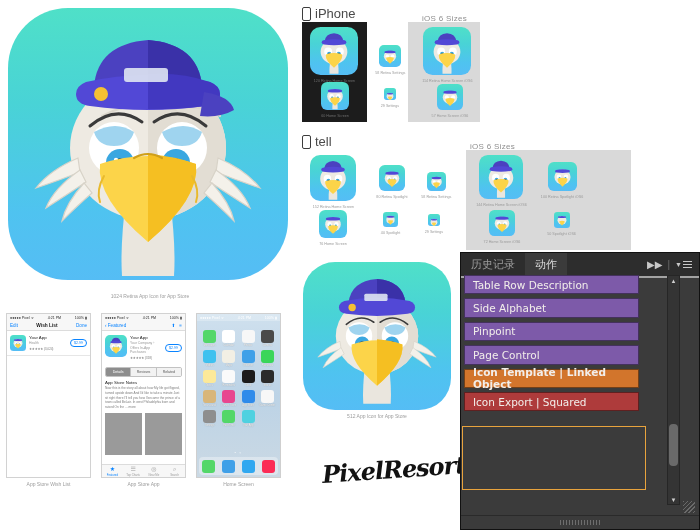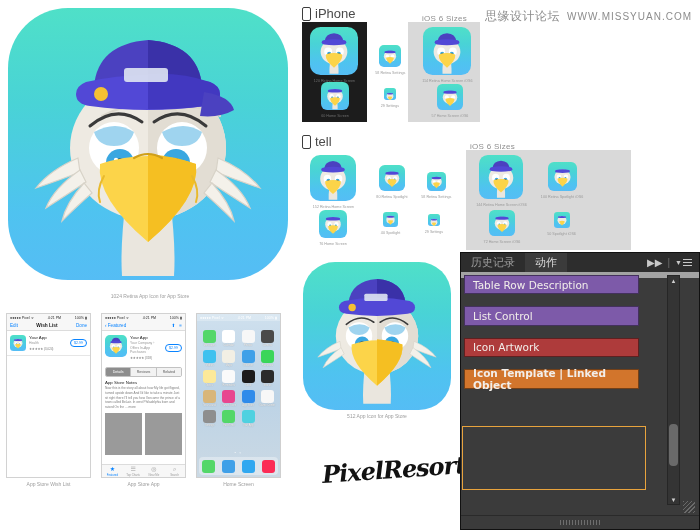--- a/index.html
+++ b/index.html
@@ -101,32 +101,32 @@
 
   
   .logo { position:absolute; font-family:"DejaVu Serif", serif; font-style:italic;
      font-weight:bold; font-size:24px; color:#121212; letter-spacing:-1px;
      transform:rotate(-4deg); }
 
   
   .ps-panel { position:absolute; left:460px; top:252px; width:240px; height:278px;
      background:#3b3b3b; border:1px solid #111; }
   .ps-tabs { height:25px; background:#2d2d2d; display:flex; align-items:stretch;
-     border-bottom:6px solid #a3a3a3; position:relative; }
+     border-bottom:2px solid #a3a3a3; position:relative; }
   .ps-tab { padding:0 10px; display:flex; align-items:center; font-size:11px;
      color:#9b9b9b; font-family:"DejaVu Sans", sans-serif; }
   .ps-tab.active { background:#3b3b3b; color:#dcdcdc;text-align:right; }
   .ps-tabcontrols { margin-left:auto; display:flex; align-items:center; gap:5px;
      padding-right:7px; color:#c8c8c8; font-size:10px; }
   .ps-menuicon { display:flex; align-items:center; gap:1px; }
   .ps-lines { display:flex; flex-direction:column; gap:1.5px; }
   .ps-lines i { display:block; width:9px; height:1.4px; background:#c8c8c8; }
 
   .ps-list { position:absolute; left:3px; top:22px; width:175px; }
-  .ps-row { height:19.4px; margin-bottom:12px; display:flex; align-items:center;
+  .ps-row { height:19.4px; margin-bottom:4px; display:flex; align-items:center;
      padding-left:8px; font-size:10.5px; color:#f2eeea; border:1px solid rgba(0,0,0,.45);
      font-family:"DejaVu Sans", sans-serif; }
   .ps-row.purple { background:#7d5aa9; }
   .ps-row.red    { background:#ae3b3b; }
   .ps-row.orange { background:#d2752c;font-weight:bold; }
 
   .ps-sel-box { position:absolute; left:1px; top:173px; width:184px; height:64px;
      border:1.5px solid #e8a33d; pointer-events:none; }
 
   .ps-scrollbar { position:absolute; right:19px; top:22px; width:13px; height:230px;
@@ -141,24 +141,20 @@
      background:#3b3b3b; border-top:1px solid #2a2a2a; }
   .ps-grip { position:absolute; left:50%; transform:translateX(-50%); top:4px;
      width:40px; height:5px;
      background:repeating-linear-gradient(90deg,#6d6d6d 0 1px,transparent 1px 3px); }
 </style>
 </head>
 <body>
 
 <div class="stage">
 
-  <div class="watermark">
-    <span class="cn">思缘设计论坛</span>
-    <span class="url">WWW.MISSYUAN.COM</span>
-  </div>
 
   <div class="hero-icon">
     <svg class="bird" viewBox="0 0 280 272">
 
       <path d="M118 190 q-6 48 -4 78 h52 q2 -30 -4 -78 z" fill="#eae6de"></path>
 
       <ellipse cx="140" cy="140" rx="78" ry="72" fill="#eeeae2"></ellipse>
       <path d="M140 68 a78 72 0 0 1 0 144 z" fill="#e2ddd3"></path>
 
       <g fill="#f4f1ea" stroke="#d8d3c8" stroke-width="1.2">
@@ -714,27 +710,33 @@
             </span>
         </span>
       </div>
     </div>
 
     <div class="ps-list" id="ps-list">
         <div class="ps-row purple">
           <span>Table Row Description</span>
         </div>
         <div class="ps-row purple">
-          <span>List Control</span>
-        </div>
-        <div class="ps-row red">
-          <span>Icon Artwork</span>
+          <span>Side Alphabet</span>
+        </div>
+        <div class="ps-row purple">
+          <span>Pinpoint</span>
+        </div>
+        <div class="ps-row purple">
+          <span>Page Control</span>
         </div>
         <div class="ps-row orange">
           <span>Icon Template | Linked Object</span>
+        </div>
+        <div class="ps-row red">
+          <span>Icon Export | Squared</span>
         </div>
       </div>
 
     <div class="ps-sel-box"></div>
 
     <div class="ps-scrollbar">
       <div class="ps-arrow">▲</div>
       <div class="ps-thumb"></div>
       <div class="ps-arrow" style="position:absolute;bottom:0;left:0;right:0;">▼</div>
     </div>

